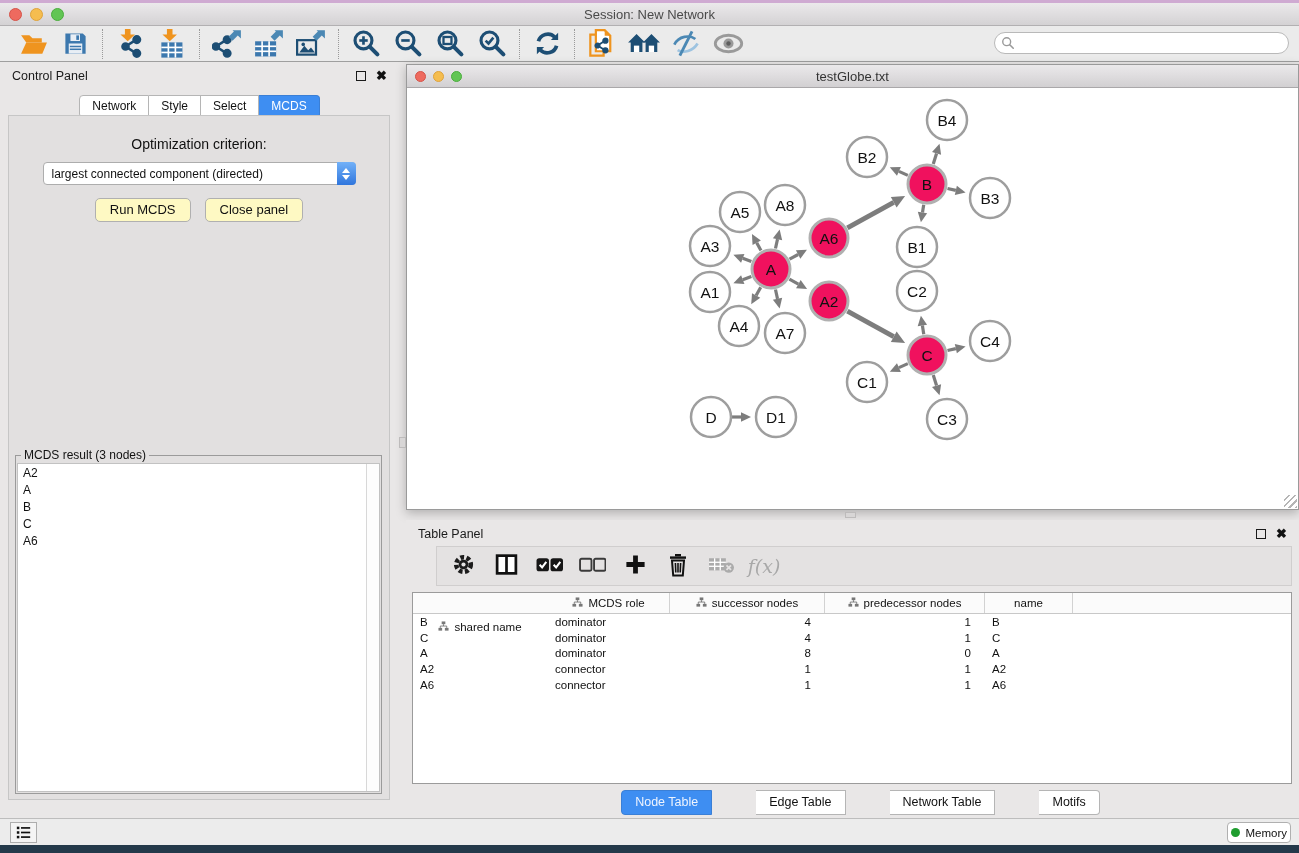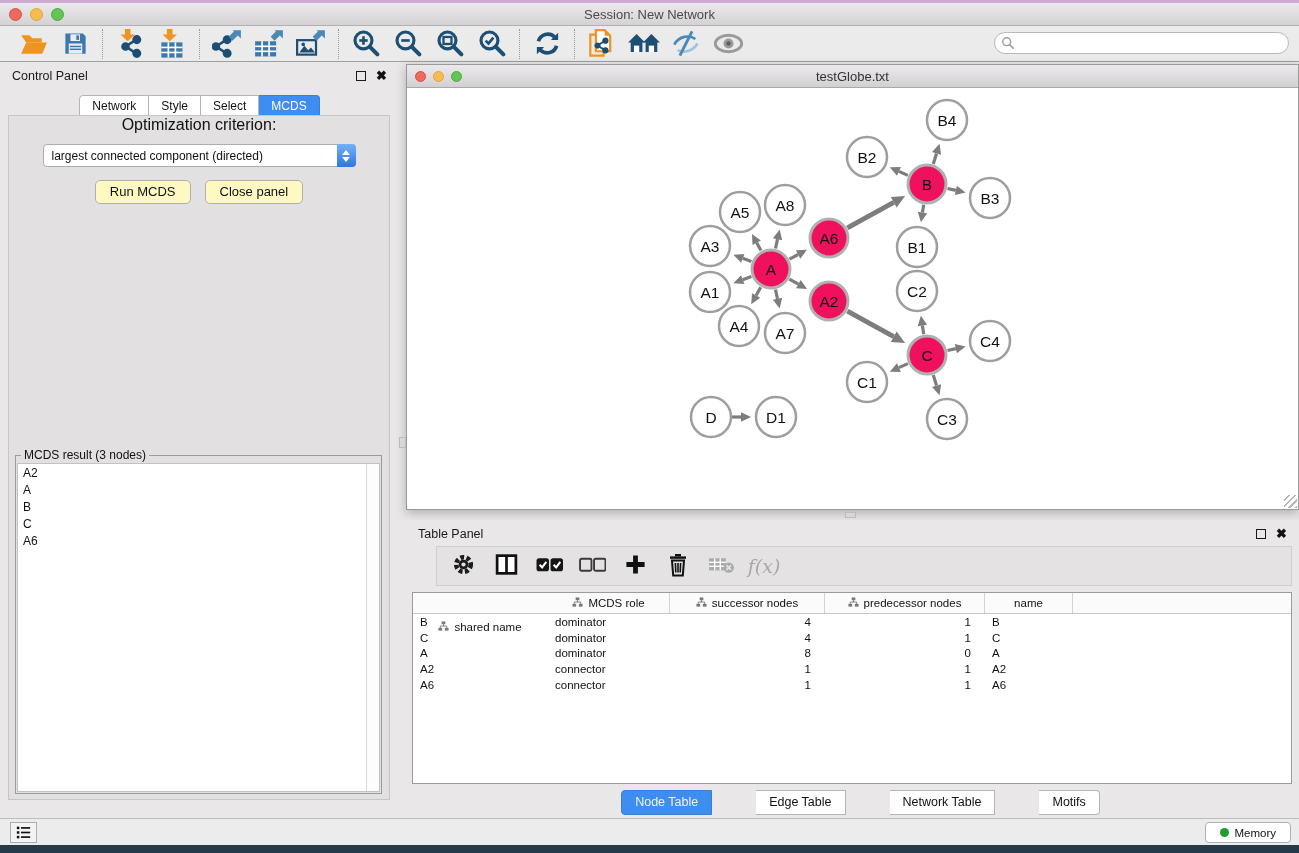--- a/index.html
+++ b/index.html
@@ -38,21 +38,21 @@
   .float-box { width:10px; height:10px; border:1.6px solid #1a1a1a; background:transparent; }
   .close-x { font-size:13px; font-weight:bold; color:#111; line-height:10px; }
 
   .seg-tabs { display:flex; justify-content:center; margin-top:5px; }
   .seg-tab { font-size:12px; padding:3px 12px 4px; background:#fff; border:1px solid #b5b5b5; border-left:none; color:#111; }
   .seg-tab:first-child { border-left:1px solid #b5b5b5; border-radius:4px 0 0 4px; }
   .seg-tab:last-child { border-radius:0 4px 4px 0; }
   .seg-tab.active { background:#3e8ef2; border-color:#3a7fd6; color:#fff; }
 
   .cp-content { position:absolute; left:8px; right:9px; top:53px; bottom:18px; background:#e2e0e0; border:1px solid #c6c6c6; }
-  .opt-label { text-align:center; font-size:16px; color:#111; }
+  .opt-label { text-align:center; margin-top:20px; font-size:14px; color:#111; }
   .dropdown { position:relative; margin:10px auto 0; width:313px; height:23px; background:#fff; border:1px solid #adadad; border-radius:4px; display:flex; align-items:center; }
   .dropdown .dd-text { font-size:12px; color:#111; padding-left:8px; flex:1; white-space:nowrap; overflow:hidden; }
   .dd-stepper { width:19px; height:23px; margin-right:-1px; border-radius:0 4px 4px 0;
     background:linear-gradient(#72b1f8,#3076dd); display:flex; flex-direction:column; align-items:center; justify-content:center; gap:2px; }
   .dd-up { width:0; height:0; border-left:4px solid transparent; border-right:4px solid transparent; border-bottom:5px solid #fff; }
   .dd-down { width:0; height:0; border-left:4px solid transparent; border-right:4px solid transparent; border-top:5px solid #fff; }
   .btn-row { display:flex; justify-content:center; gap:14px; margin-top:13px; }
   .push-btn { font-size:13px; color:#111; background:#fef9c3; border:1px solid #b0b0b0; border-radius:5px; padding:3px 14px 4px; font-family:"Liberation Sans",sans-serif; }
 
   .result-box { position:absolute; left:6px; right:7px; bottom:5px; height:339px; border:1px solid #9b9b9b; }
@@ -93,21 +93,21 @@
   .tp-tabs { position:absolute; left:16px; right:0; top:270px; display:flex; justify-content:center;gap:44px; }
   .tp-tab { font-size:12.5px; padding:4px 13px 5px; background:#fff; border:1px solid #b5b5b5; border-left:none; color:#111; }
   .tp-tab:first-child { border-left:1px solid #b5b5b5; border-radius:4px 0 0 4px; }
   .tp-tab:last-child { border-radius:0 4px 4px 0; }
   .tp-tab.active { background:#3e8ef2; border-color:#3a7fd6; color:#eef4ff; }
 
   
   .statusbar { position:absolute; left:0; top:818px; width:100%; height:27px; background:#ececec; border-top:1px solid #bdbdbd; }
   .list-btn { position:absolute; left:10px; top:3px; width:27px; height:21px; background:#f4f4f4; border:1px solid #adadad; display:flex; align-items:center; justify-content:center; }
   .memory-btn { position:absolute; right:8px; top:3px; height:21px; background:#fff; border:1px solid #b0b0b0; border-radius:4px;
-    display:flex; align-items:center; gap:5px; padding:0 14px; font-size:11.5px; color:#111; }
+    display:flex; align-items:center; gap:5px; padding:0 3px; font-size:11.5px; color:#111; }
   .mem-dot { width:9px; height:9px; border-radius:50%; background:#1f9d2f; }
   .desktop-bottom { position:absolute; left:0; bottom:0; width:100%; height:8px; background:#24394a; }
 </style>
 </head>
 <body>
 
 <div id="app">
 
   <div class="desktop-top"></div>
 

